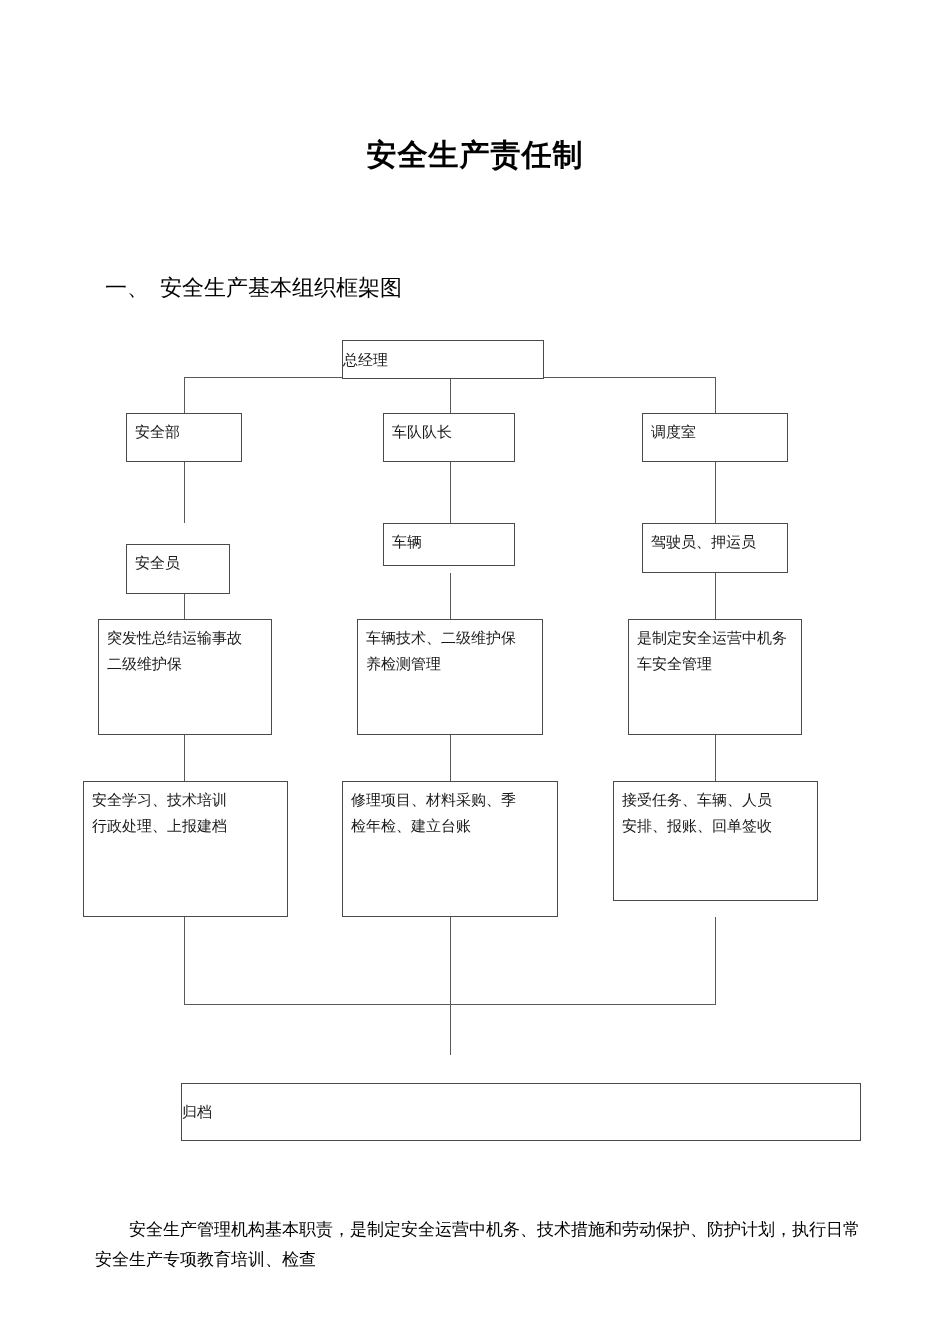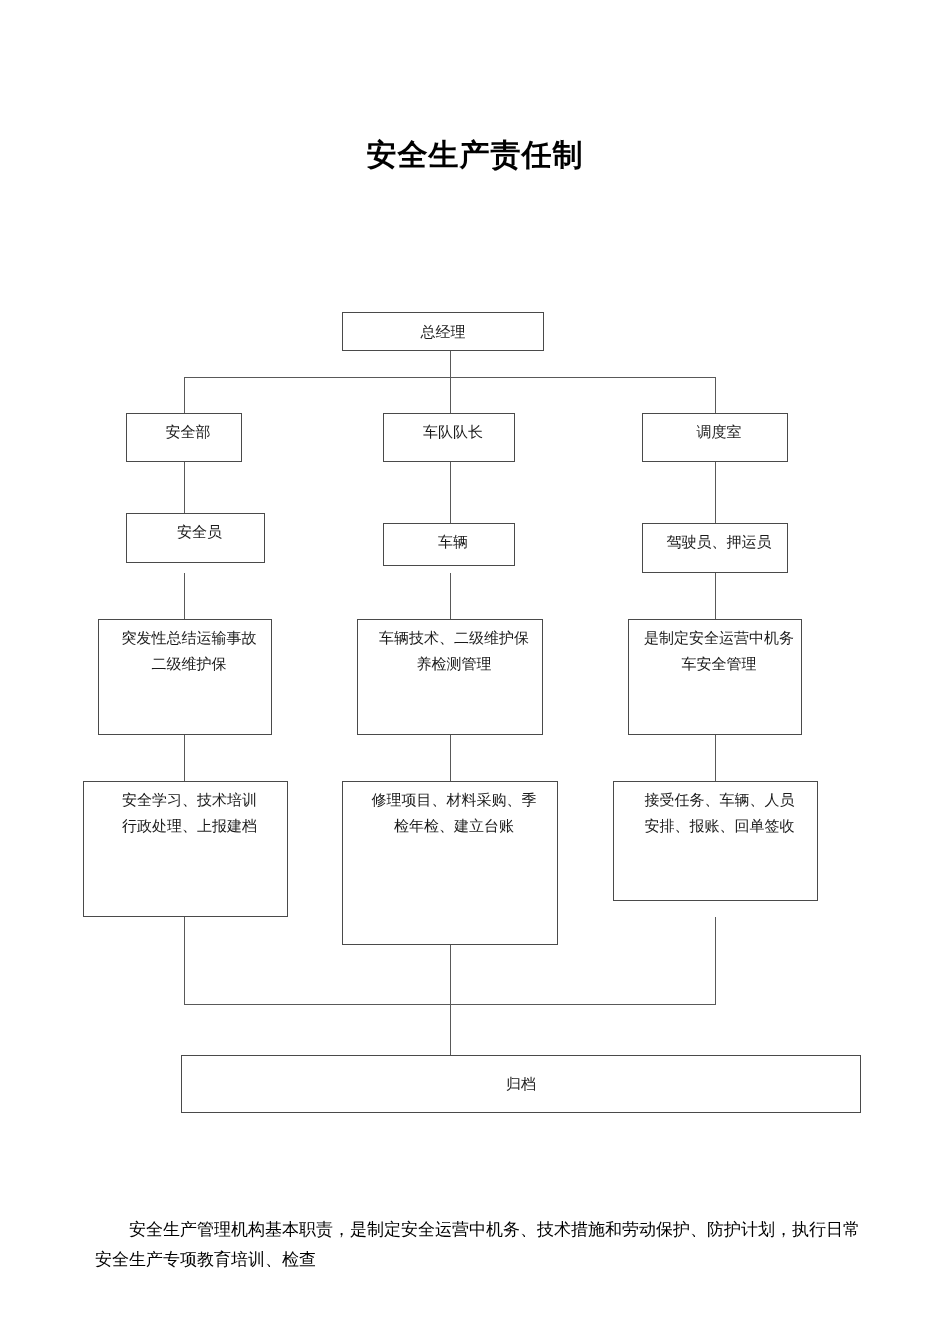--- a/index.html
+++ b/index.html
@@ -51,26 +51,27 @@
     line-height: 26px;
     color: #1a1a1a;
     z-index: 2;
   }
   .node .node-label {
     display: block;
     white-space: pre-line;
   }
   .node.pad-left .node-label {
     padding: 5px 0 0 8px;
-    text-align: center;
+    text-align: left;
   }
   .node.center-all {
     display: flex;
     align-items: center;
-    justify-content: center;
+    justify-content: flex-start;
+    margin-top: 28px;
   }
   .node.center-all .node-label {
     text-align: center;
   }
 
   
   .vline {
     position: absolute;
     width: 1px;
     background: #595959;
@@ -96,41 +97,42 @@
   }
   .footer-para .indent { padding-left: 2em; }
 </style>
 </head>
 <body>
 
 <div id="page">
 
   <div class="doc-title">安全生产责任制</div>
 
+  <div class="section-heading">一、  安全生产基本组织框架图</div>
 
   <div>
 
     <div class="node center-all" style="left:342px; top:312px; width:202px; height:39px;">
       <span class="node-label">总经理</span>
     </div>
 
     <div class="vline" style="left:450px; top:351px; height:27px;"></div>
 
     <div class="hline" style="left:184px; top:377px; width:531px;"></div>
 
     <div class="vline" style="left:184px; top:377px; height:36px;"></div>
     <div class="vline" style="left:450px; top:377px; height:36px;"></div>
     <div class="vline" style="left:715px; top:377px; height:36px;"></div>
 
     <div class="node pad-left" style="left:126px; top:413px; width:116px; height:49px;">
       <span class="node-label">安全部</span>
     </div>
     <div class="vline" style="left:184px; top:462px; height:61px;"></div>
 
-    <div class="node pad-left" style="left:126px; top:513px; width:139px; height:50px;">
+    <div class="node pad-left" style="left:126px; top:544px; width:104px; height:50px;">
       <span class="node-label">安全员</span>
     </div>
     <div class="vline" style="left:184px; top:573px; height:46px;"></div>
 
     <div class="node pad-left" style="left:98px; top:619px; width:174px; height:116px;">
       <span class="node-label">突发性总结运输事故
 二级维护保</span>
     </div>
     <div class="vline" style="left:184px; top:735px; height:46px;"></div>
 
@@ -149,21 +151,21 @@
       <span class="node-label">车辆</span>
     </div>
     <div class="vline" style="left:450px; top:573px; height:46px;"></div>
 
     <div class="node pad-left" style="left:357px; top:619px; width:186px; height:116px;">
       <span class="node-label">车辆技术、二级维护保
 养检测管理</span>
     </div>
     <div class="vline" style="left:450px; top:735px; height:46px;"></div>
 
-    <div class="node pad-left" style="left:342px; top:781px; width:216px; height:164px;">
+    <div class="node pad-left" style="left:342px; top:781px; width:216px; height:136px;">
       <span class="node-label">修理项目、材料采购、季
 检年检、建立台账</span>
     </div>
     <div class="vline" style="left:450px; top:917px; height:88px;"></div>
 
     <div class="node pad-left" style="left:642px; top:413px; width:146px; height:49px;">
       <span class="node-label">调度室</span>
     </div>
     <div class="vline" style="left:715px; top:462px; height:61px;"></div>
 

